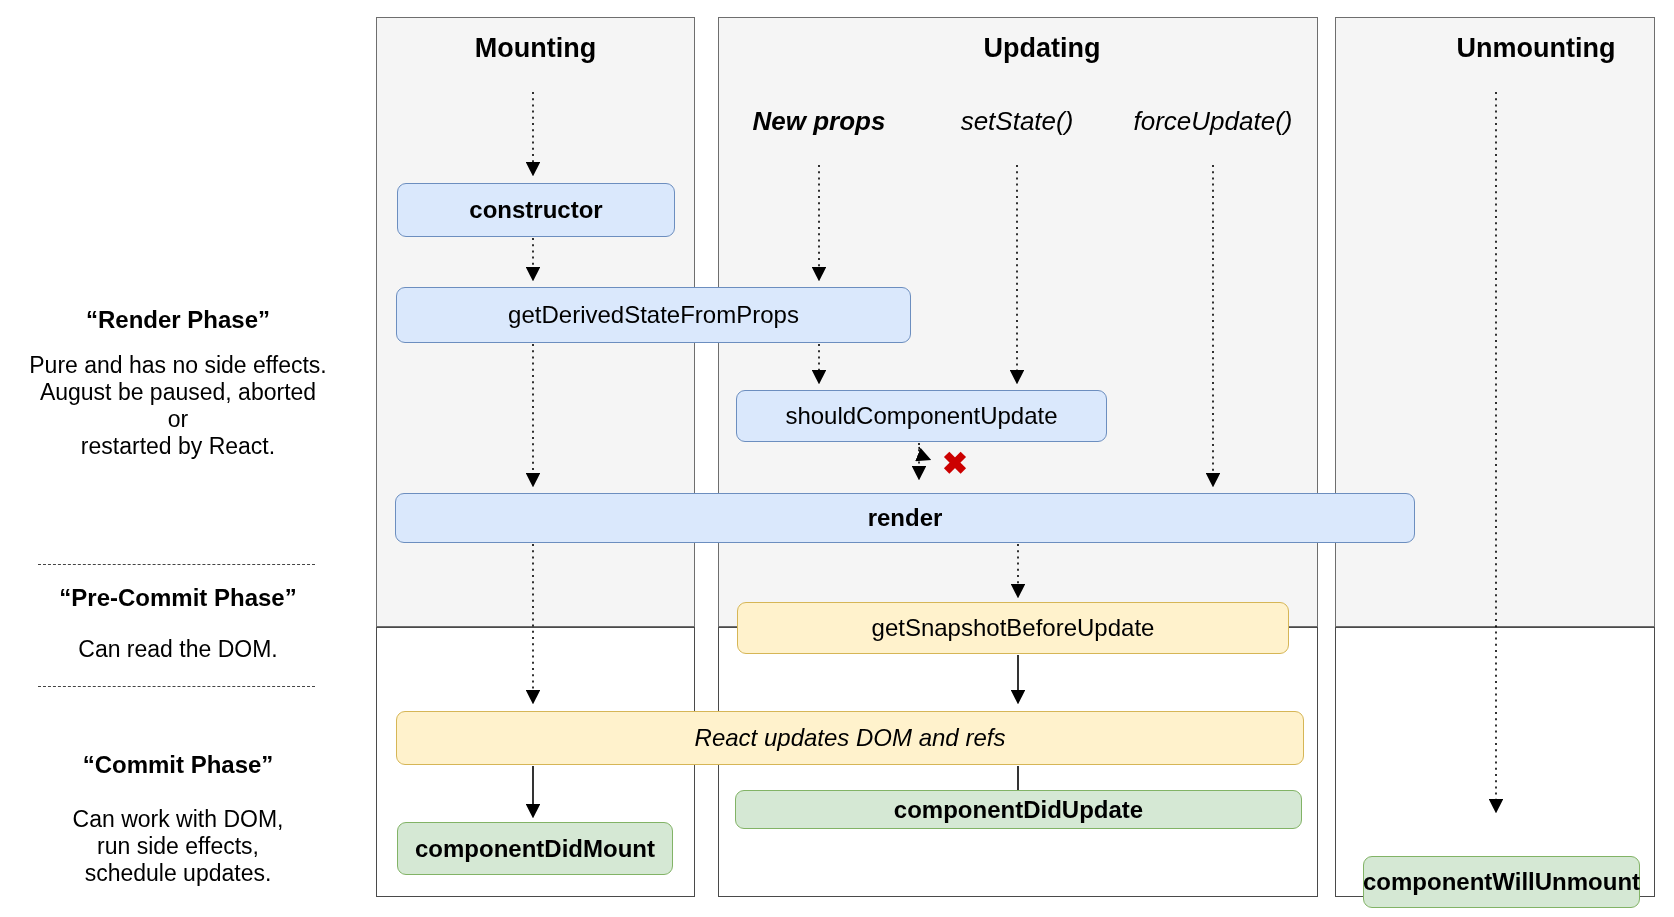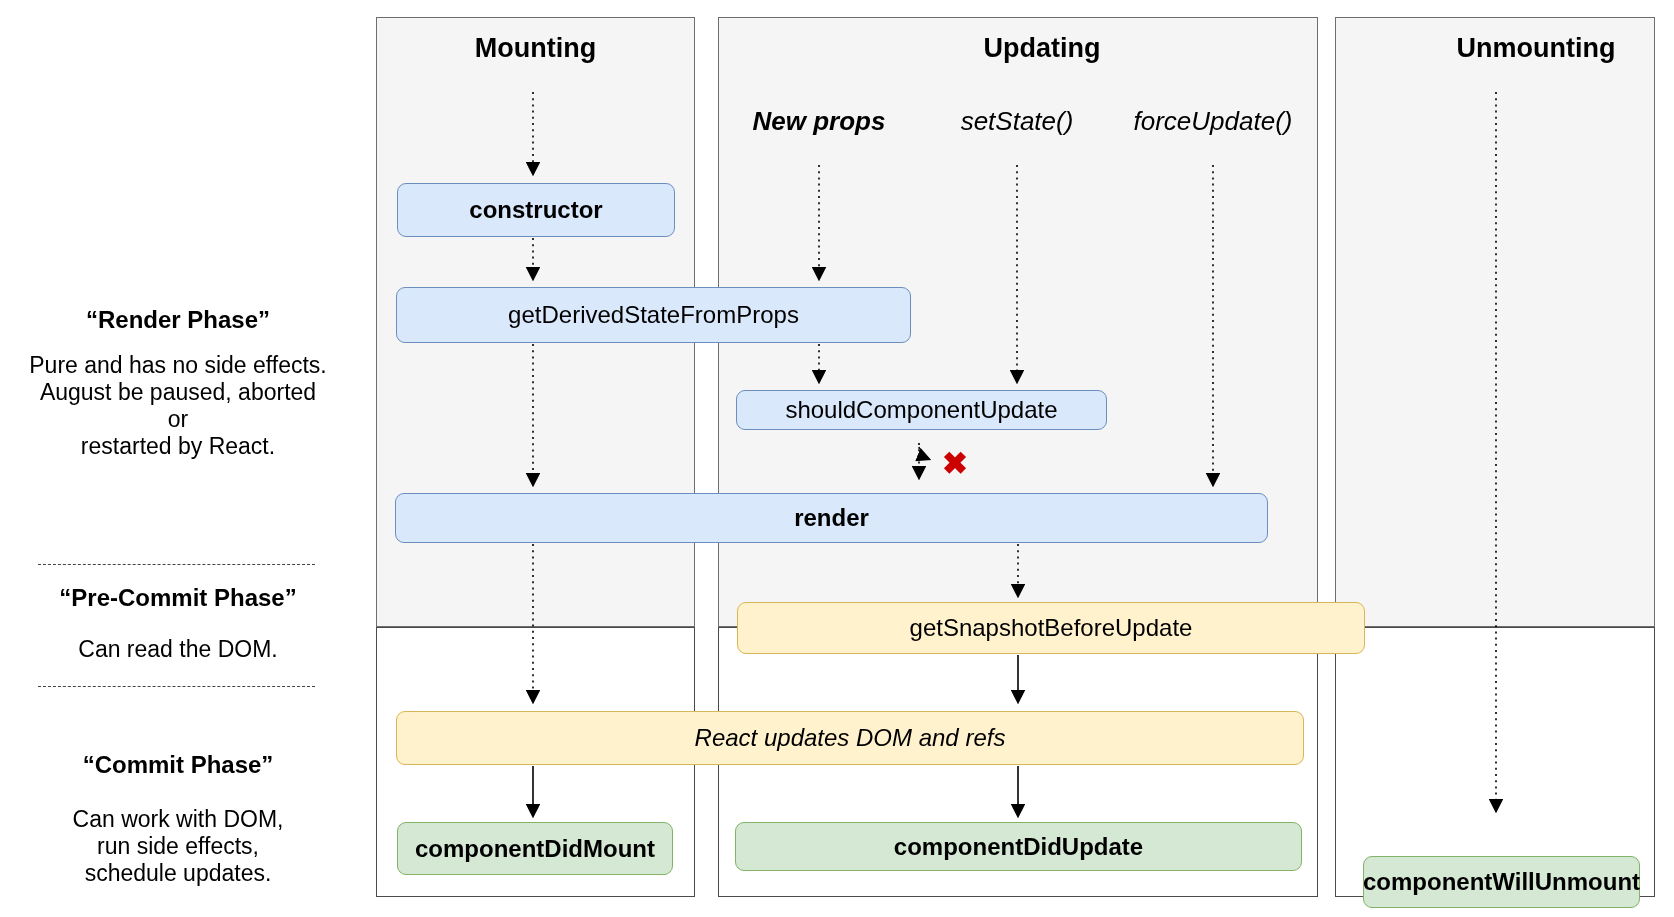--- a/index.html
+++ b/index.html
@@ -128,23 +128,23 @@
       <path d="M1018,544 V596" stroke-dasharray="2,4.2" marker-end="url(#ah)"></path>
       <path d="M1018,655 V702" marker-end="url(#ah)"></path>
       <path d="M1018,766 V816" marker-end="url(#ah)"></path>
 
       <path d="M1496,92 V811" stroke-dasharray="2,4.2" marker-end="url(#ah)"></path>
     </g>
   </svg>
 
   <div class="box blue bold" style="left:397px;top:183px;width:278px;height:54px;">constructor</div>
   <div class="box blue" style="left:396px;top:287px;width:515px;height:56px;">getDerivedStateFromProps</div>
-  <div class="box blue" style="left:736px;top:390px;width:371px;height:40px;">shouldComponentUpdate</div>
-  <div class="box blue bold" style="left:395px;top:493px;width:873px;height:50px;">render</div>
-  <div class="box yellow" style="left:737px;top:602px;width:628px;height:52px;">getSnapshotBeforeUpdate</div>
+  <div class="box blue" style="left:736px;top:390px;width:371px;height:52px;">shouldComponentUpdate</div>
+  <div class="box blue bold" style="left:395px;top:493px;width:1020px;height:50px;">render</div>
+  <div class="box yellow" style="left:737px;top:602px;width:552px;height:52px;">getSnapshotBeforeUpdate</div>
   <div class="box yellow italic" style="left:396px;top:711px;width:908px;height:54px;">React updates DOM and refs</div>
   <div class="box green bold" style="left:397px;top:822px;width:276px;height:53px;">componentDidMount</div>
-  <div class="box green bold" style="left:735px;top:822px;width:567px;height:49px;">componentDidUpdate</div>
+  <div class="box green bold" style="left:735px;top:790px;width:567px;height:39px;">componentDidUpdate</div>
   <div class="box green bold" style="left:1363px;top:856px;width:277px;height:52px;">componentWillUnmount</div>
 
   <div class="reject-x">✖</div>
 
 </div>
 
 </body></html>

